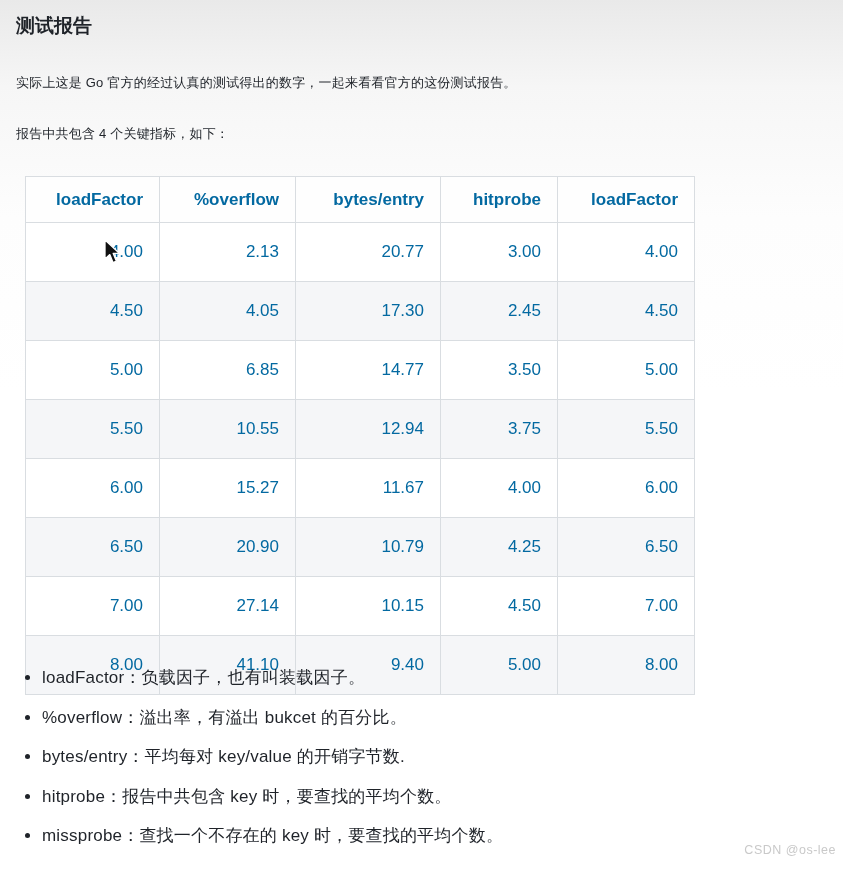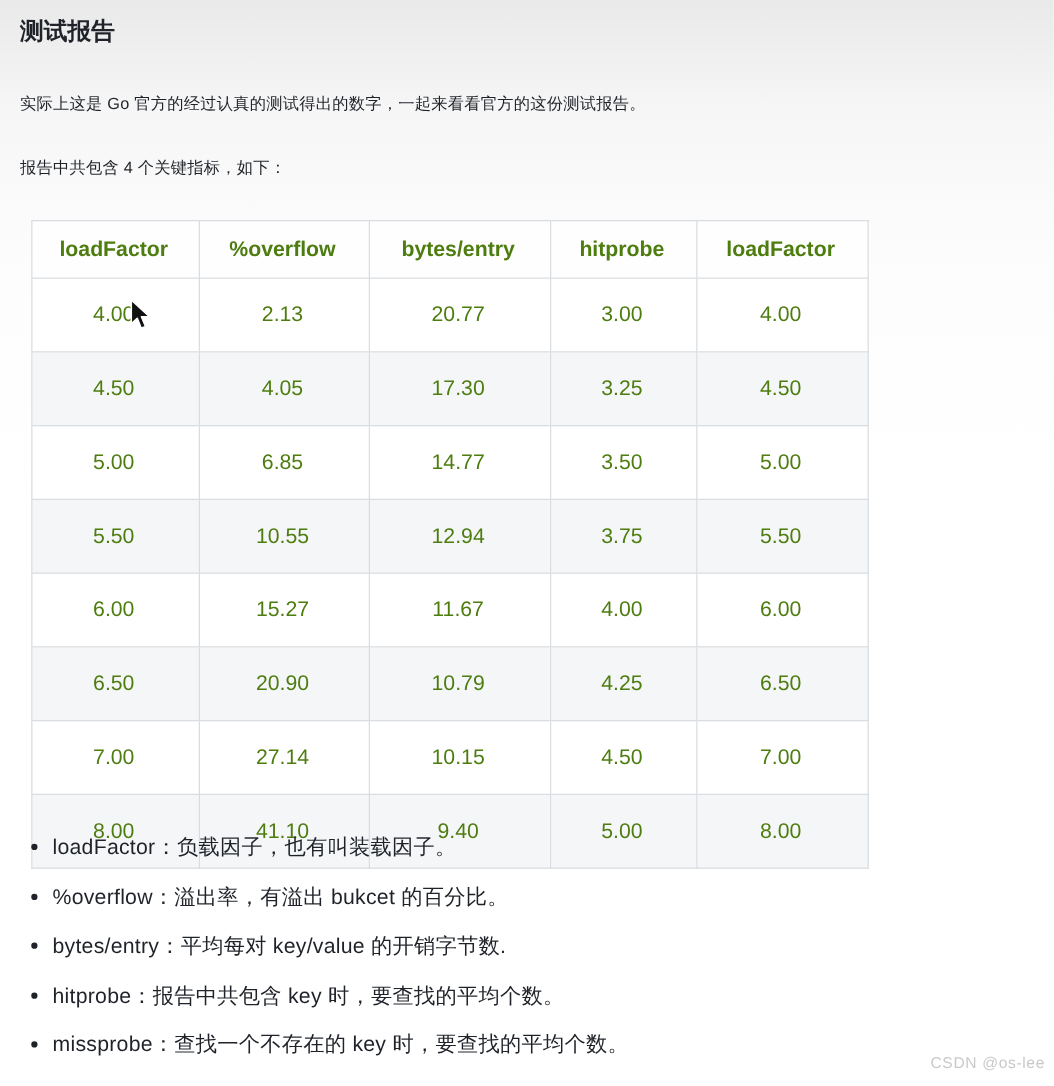--- a/index.html
+++ b/index.html
@@ -33,24 +33,24 @@
   .para.p1{top:70px;width:810px;}
   .para.p2{top:121px;width:810px;}
   table.report{
     position:absolute;top:176px;left:25px;
     border-collapse:collapse;
     font-size:17px;
     background:#fff;
   }
   table.report th,table.report td{
     border:1px solid var(--table-border);
-    text-align:center;
+    text-align:right;
     padding:0 16px 0 13px;
     font-weight:400;
-    color:#4d7c0f;
+    color:#0369a1;
   }
   table.report th{
     font-weight:700;
     height:46px;
     background:#fefefe;
   }
   table.report td{height:59px;}
   table.report tbody tr:nth-child(even) td{background:var(--row-stripe);}
   ul.metrics{
     position:absolute;top:664px;left:20px;width:780px;
@@ -109,21 +109,21 @@
           <td>4.00</td>
           <td>2.13</td>
           <td>20.77</td>
           <td>3.00</td>
           <td>4.00</td>
         </tr>
         <tr>
           <td>4.50</td>
           <td>4.05</td>
           <td>17.30</td>
-          <td>3.25</td>
+          <td>2.45</td>
           <td>4.50</td>
         </tr>
         <tr>
           <td>5.00</td>
           <td>6.85</td>
           <td>14.77</td>
           <td>3.50</td>
           <td>5.00</td>
         </tr>
         <tr>

